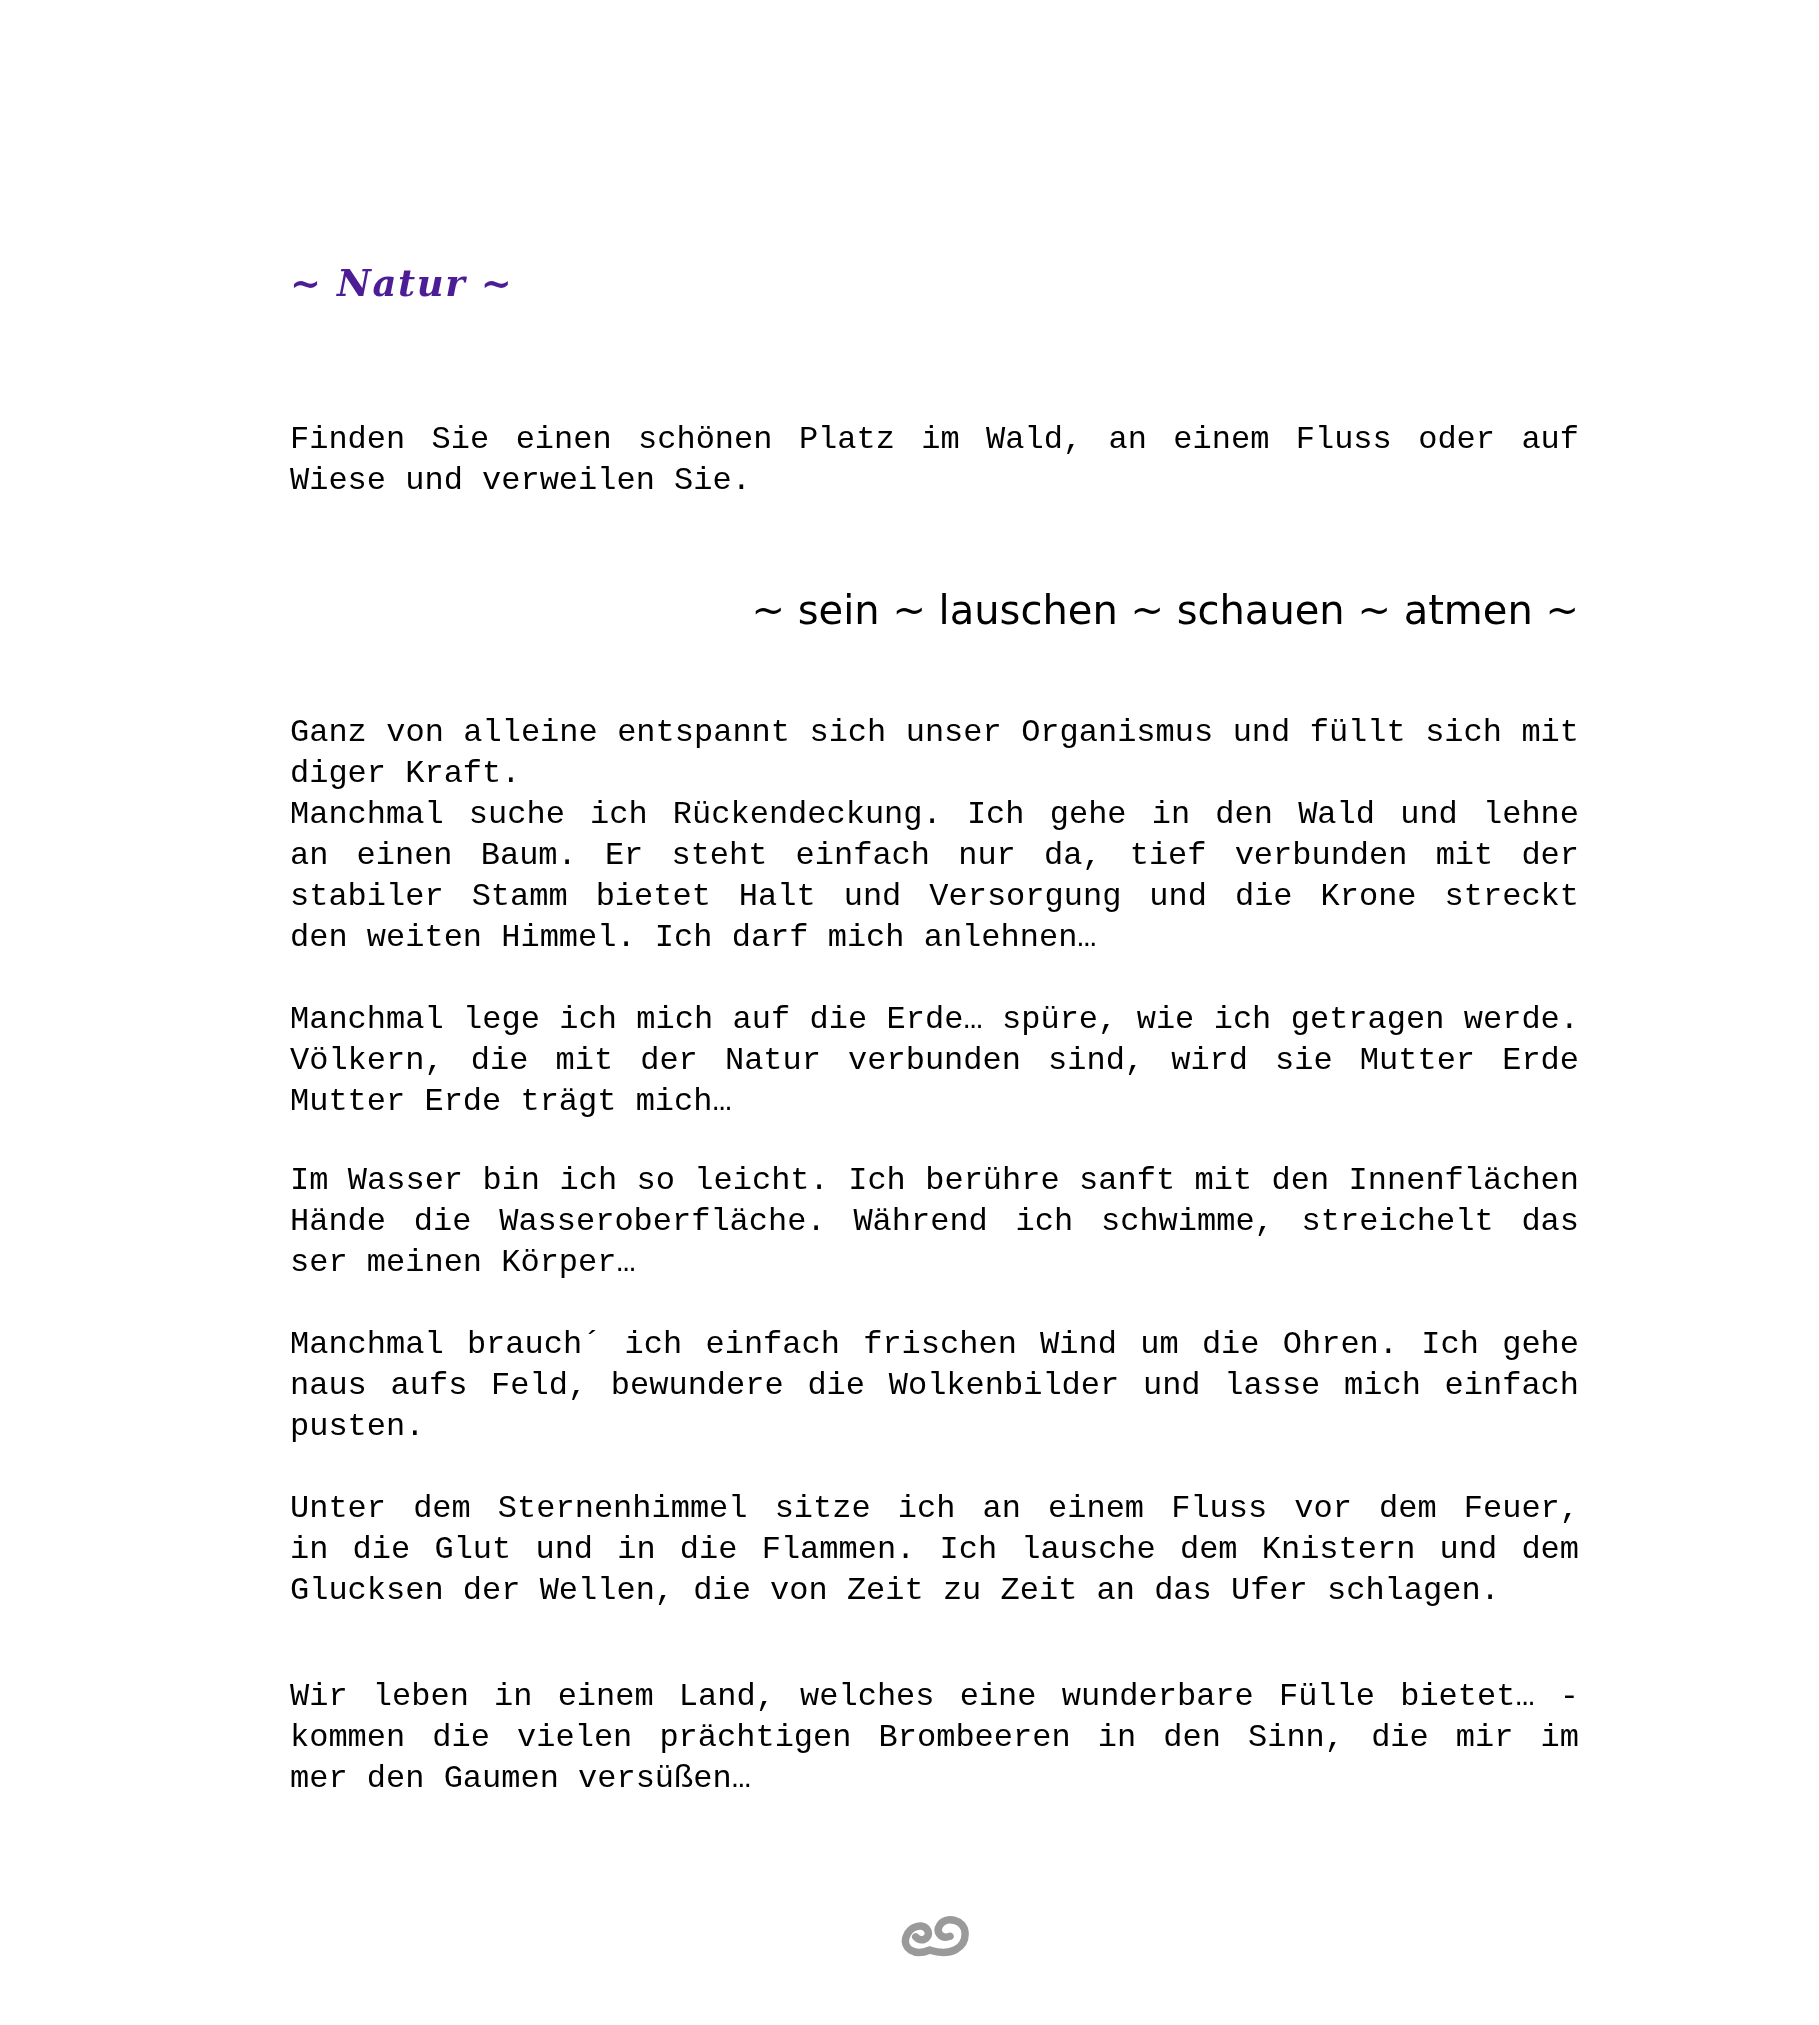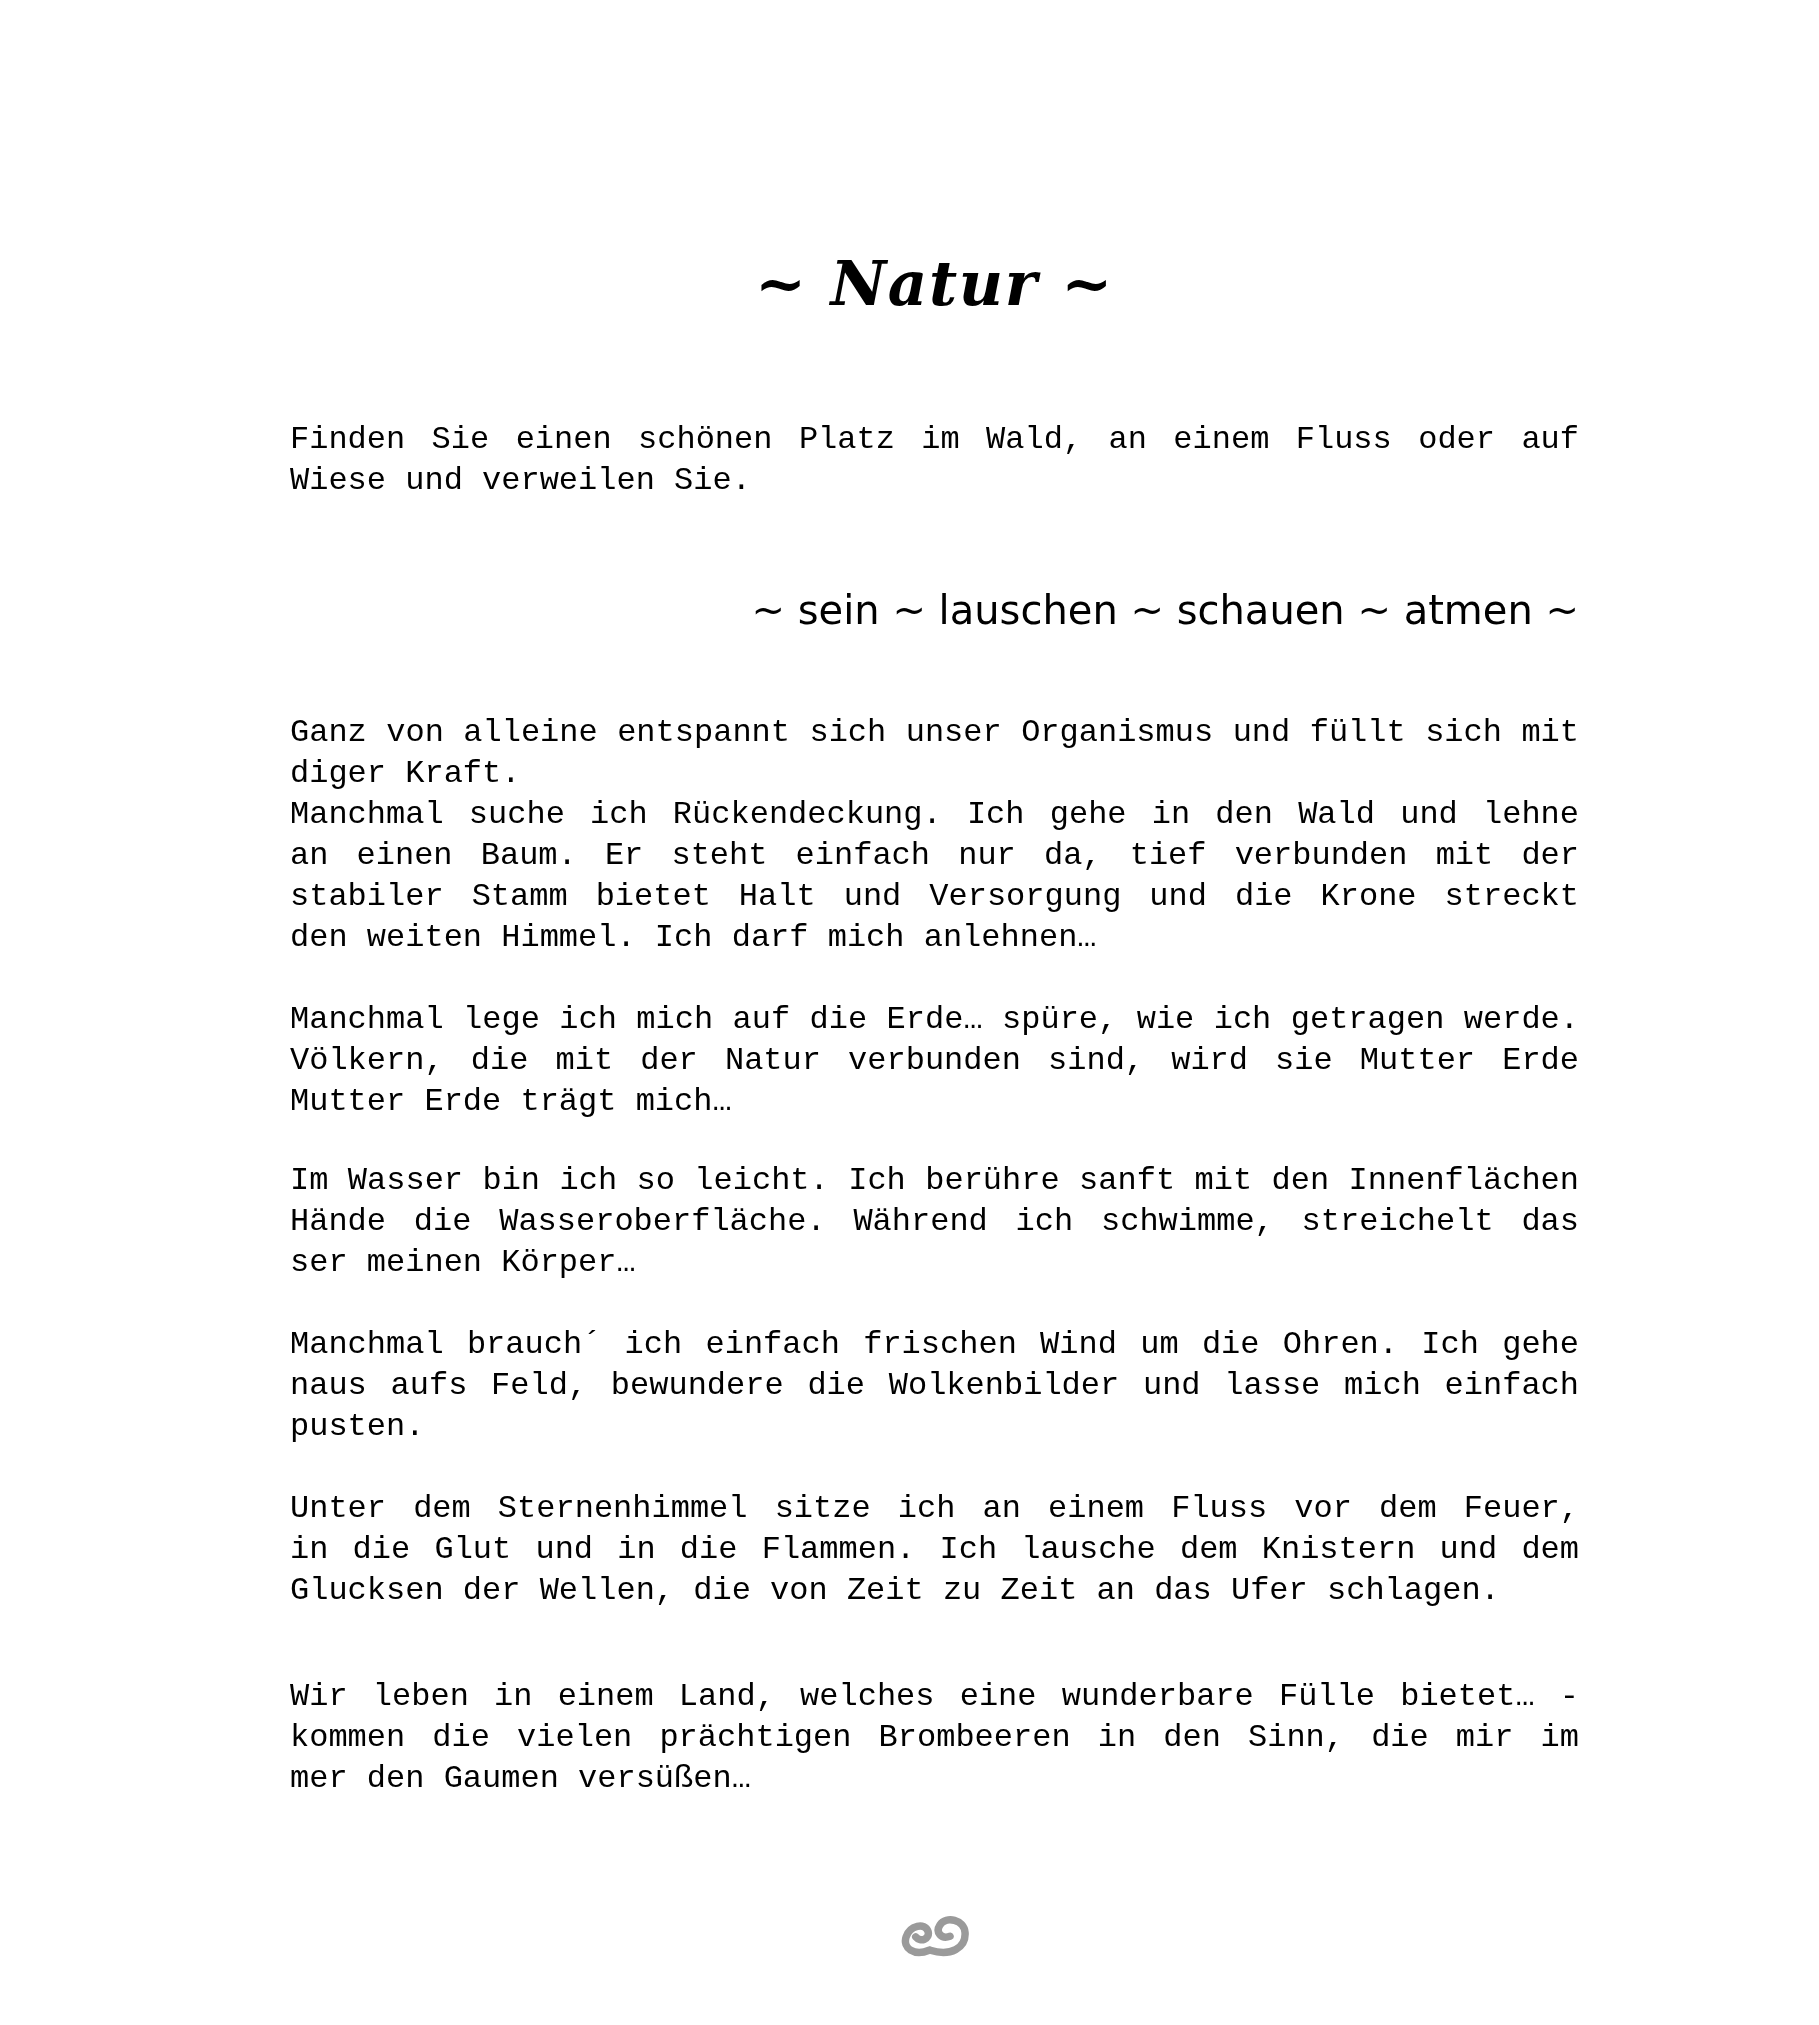--- a/index.html
+++ b/index.html
@@ -15,24 +15,23 @@
     background: #ffffff;
     padding: 239px 240px 0 290px;
     font-family: "DejaVu Sans", "Liberation Sans", sans-serif;
     color: #000000;
     overflow: hidden;
   }
   .title {
     font-family: "DejaVu Serif", "Liberation Serif", serif;
     font-style: italic;
     font-weight: bold;
-    font-size: 61px;
+    font-size: 37px;
     line-height: 89px;
-    color: #000000;
-    text-align: center;
+    color: #4c1d95;
     letter-spacing: 1.6px;
   }
   .para { margin: 0; padding: 0; font-family: Liberation Mono, monospace; }
   .line {
     display: block;
     height: 41px;
     line-height: 41px;
     font-size: 32px;
     overflow: hidden;
     white-space: normal;

